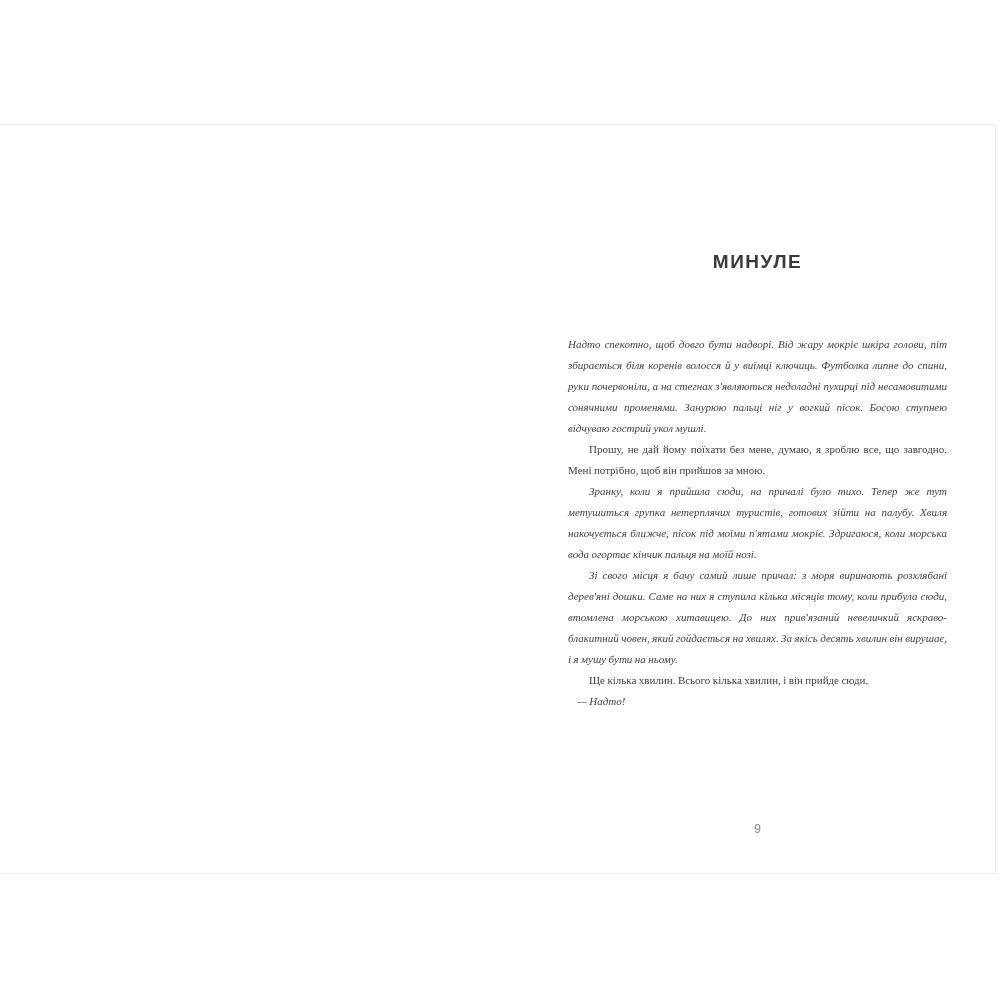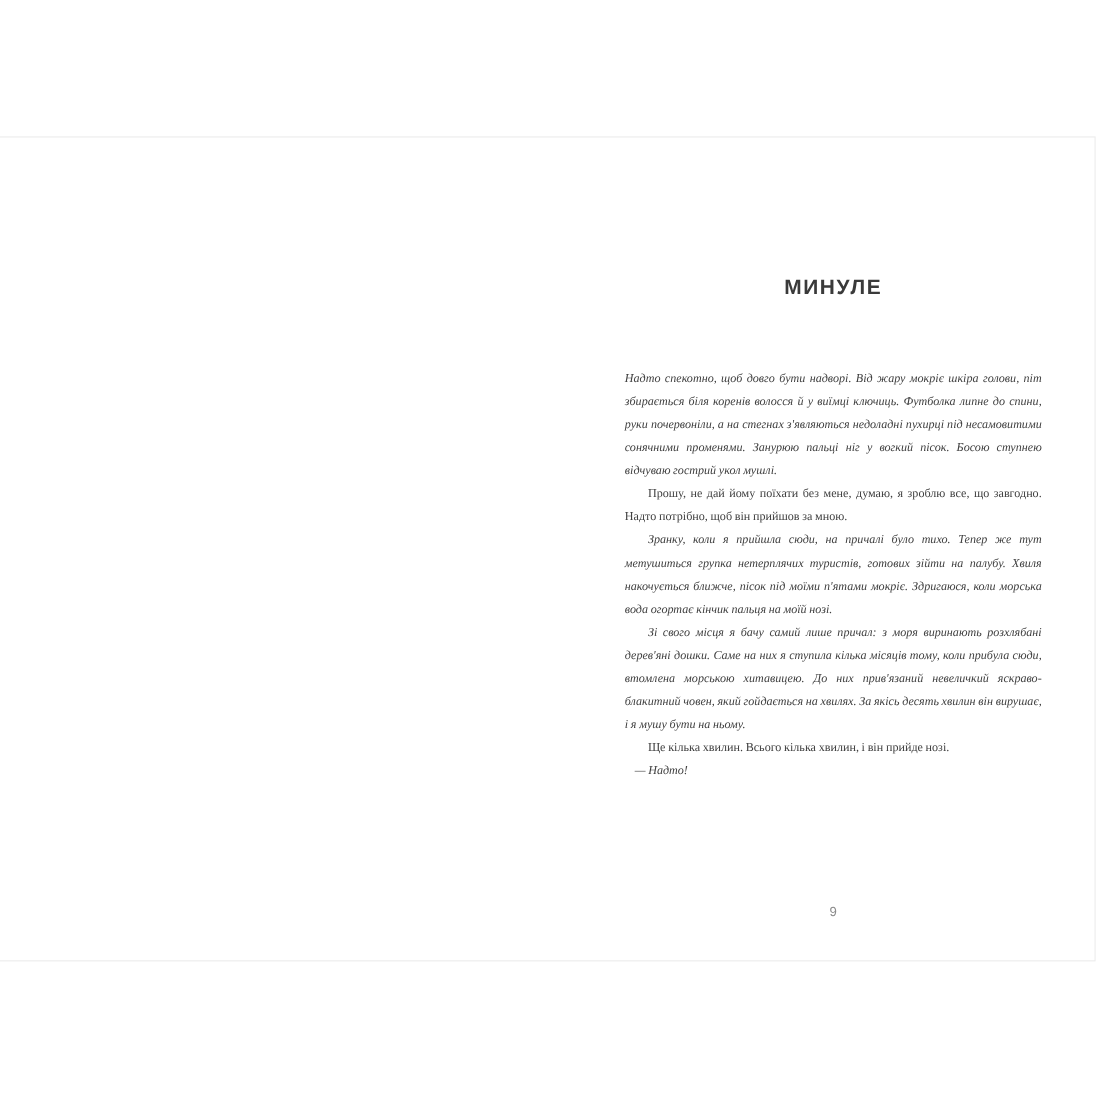--- a/index.html
+++ b/index.html
@@ -73,22 +73,22 @@
 </style>
 </head>
 <body>
 
 <div class="stage">
   <div class="book-page">
     <div class="content-column">
       <h1 class="chapter-title">МИНУЛЕ</h1>
       <div class="body-text">
         <p class="italic">Надто спекотно, щоб довго бути надворі. Від жару мокріє шкіра голови, піт збирається біля коренів волосся й у виїмці ключиць. Футболка липне до спини, руки почервоніли, а на стегнах з'являються недоладні пухирці під несамовитими сонячними променями. Занурюю пальці ніг у вогкий пісок. Босою ступнею відчуваю гострий укол мушлі.</p>
-        <p class="upright indent">Прошу, не дай йому поїхати без мене, думаю, я зроблю все, що завгодно. Надто потрібно, щоб він прийшов за мною.</p>
+        <p class="upright indent">Прошу, не дай йому поїхати без мене, думаю, я зроблю все, що завгодно. Мені потрібно, щоб він прийшов за мною.</p>
         <p class="italic indent">Зранку, коли я прийшла сюди, на причалі було тихо. Тепер же тут метушиться групка нетерплячих туристів, готових зійти на палубу. Хвиля накочується ближче, пісок під моїми п'ятами мокріє. Здригаюся, коли морська вода огортає кінчик пальця на моїй нозі.</p>
         <p class="italic indent">Зі свого місця я бачу самий лише причал: з моря виринають розхлябані дерев'яні дошки. Саме на них я ступила кілька місяців тому, коли прибула сюди, втомлена морською хитавицею. До них прив'язаний невеличкий яскраво-блакитний човен, який гойдається на хвилях. За якісь десять хвилин він вирушає, і я мушу бути на ньому.</p>
-        <p class="upright indent">Ще кілька хвилин. Всього кілька хвилин, і він прийде нозі.</p>
+        <p class="upright indent">Ще кілька хвилин. Всього кілька хвилин, і він прийде сюди.</p>
         <p class="italic dialogue">— Надто!</p>
       </div>
     </div>
     <div class="page-number">9</div>
   </div>
 </div>
 
 </body></html>

